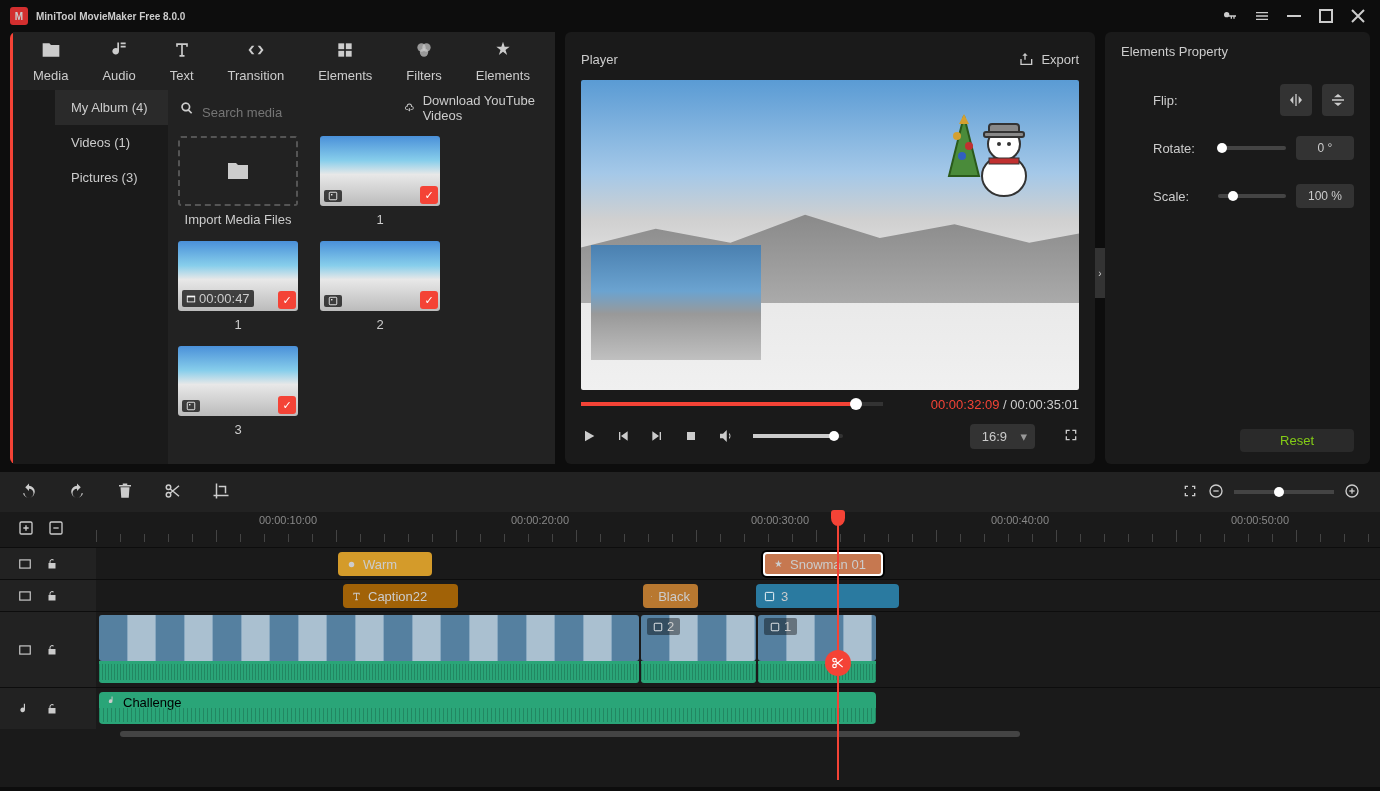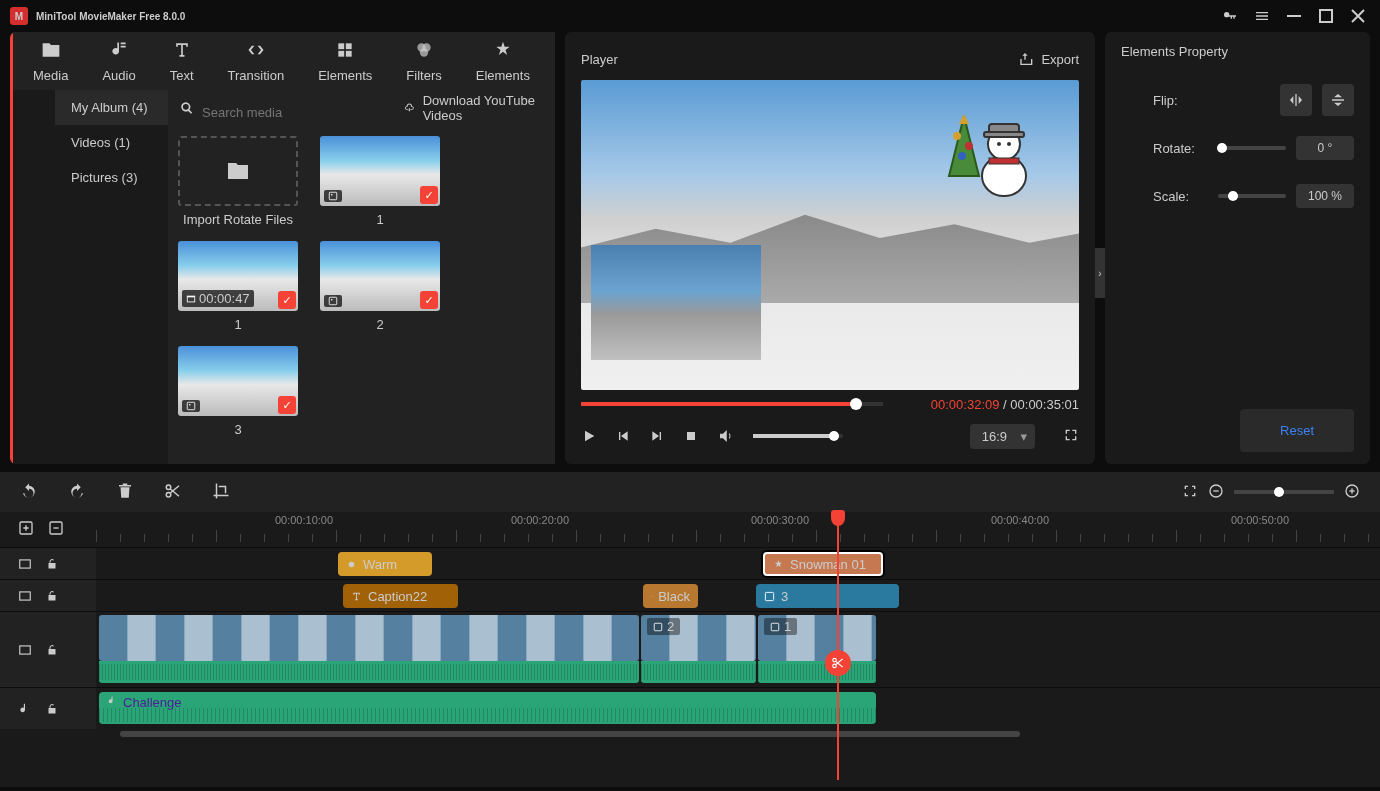--- a/index.html
+++ b/index.html
@@ -57,21 +57,21 @@
 .aspect::after { content:"▾"; position:absolute; right:8px; top:5px; color:#999; }
 .fs-btn { margin-left:10px; cursor:pointer; }
 .props-pane { flex:1; background:#1a1a1a; border-radius:6px; padding:12px 16px; display:flex; flex-direction:column; position:relative; }
 .props-pane .collapse { position:absolute; left:-10px; top:50%; width:10px; height:50px; background:#333; display:flex; align-items:center; justify-content:center; font-size:10px; cursor:pointer; }
 .prop-row { display:flex; align-items:center; height:40px; gap:10px; margin-top:8px; }
 .prop-label { width:55px;margin-left:32px; }
 .flip-btn { width:32px; height:32px; background:#333; border-radius:4px; display:flex; align-items:center; justify-content:center; cursor:pointer; }
 .mini-slider { flex:1; height:4px; background:#444; position:relative; border-radius:2px; }
 .mini-knob { position:absolute; top:50%; width:10px; height:10px; background:#fff; border-radius:50%; transform:translate(-50%,-50%); }
 .prop-val { width:58px; background:#333; border-radius:4px; padding:5px 0; text-align:center; font-size:12px; }
-.reset-btn { margin-top:auto; margin-left:auto; background:#2a2a2a; color:#3b82f6; padding:14px 40px; border-radius:4px; cursor:pointer; }
+.reset-btn { margin-top:auto; margin-left:auto; background:#2a2a2a; color:#84cc16; padding:4px 40px; border-radius:4px; cursor:pointer; }
 .timeline { margin-top:8px; height:315px; background:#1a1a1a; display:flex; flex-direction:column; }
 .tl-toolbar { height:40px; display:flex; align-items:center; padding:0 20px; gap:30px; background:#222; }
 .tl-tool { cursor:pointer; color:#aaa; }
 .tl-tool.dim { color:#555; }
 .zoom { margin-left:auto; display:flex; align-items:center; gap:10px; }
 .zoom-bar { width:100px; height:4px; background:#444; position:relative; }
 .zoom-knob { position:absolute; left:45%; top:50%; width:10px; height:10px; background:#fff; border-radius:50%; transform:translate(-50%,-50%); }
 .ruler { height:35px; position:relative; background:#1a1a1a; }
 .ruler-label { position:absolute; top:2px; font-size:11px; color:#888; transform:translateX(-50%); }
 .tick { position:absolute; top:22px; width:1px; height:8px; background:#444; }
@@ -215,21 +215,21 @@
             <span>Download YouTube Videos</span>
           </div>
         </div>
         <div class="media-grid">
           <div class="media-item">
             <div class="thumb import-box">
                 <svg width="24" height="24" viewBox="0 0 24 24" style="color:#888">
                   <path d="M10 4H2v16h20V6H12l-2-2z"></path>
                 </svg>
               </div>
-            <span>Import Rotate Files</span>
+            <span>Import Media Files</span>
           </div>
           <div class="media-item">
             <div class="thumb sky">
                 <div class="badge">
                   <svg width="10" height="10" viewBox="0 0 24 24">
                     <rect x="3" y="3" width="18" height="18" rx="2" fill="none" stroke="white" stroke-width="2"></rect>
                     <circle cx="9" cy="9" r="2" fill="white"></circle>
                   </svg>
                 </div>
                 <div class="check">✓</div>
@@ -427,21 +427,21 @@
     <div style="position:absolute;left:18px;top:8px;display:flex;gap:14px">
       <svg width="16" height="16" viewBox="0 0 24 24" style="color:#aaa">
           <rect x="3" y="3" width="18" height="18" rx="2" fill="none" stroke="currentColor" stroke-width="2"></rect>
           <path d="M8 12h8M12 8v8" stroke="currentColor" stroke-width="2"></path>
         </svg>
       <svg width="16" height="16" viewBox="0 0 24 24" style="color:#aaa">
           <rect x="3" y="3" width="18" height="18" rx="2" fill="none" stroke="currentColor" stroke-width="2"></rect>
           <path d="M8 12h8" stroke="currentColor" stroke-width="2"></path>
         </svg>
     </div>
-    <span class="ruler-label" style="left:304px">00:00:10:00</span>
+    <span class="ruler-label" style="left:288px">00:00:10:00</span>
     <span class="ruler-label" style="left:540px">00:00:20:00</span>
     <span class="ruler-label" style="left:780px">00:00:30:00</span>
     <span class="ruler-label" style="left:1020px">00:00:40:00</span>
     <span class="ruler-label" style="left:1260px">00:00:50:00</span>
   <div class="tick big" style="left: 96px;"></div>
       <div class="tick" style="left: 120px;"></div>
       <div class="tick" style="left: 144px;"></div>
       <div class="tick" style="left: 168px;"></div>
       <div class="tick" style="left: 192px;"></div>
       <div class="tick big" style="left: 216px;"></div>
@@ -592,21 +592,21 @@
           </svg>
           <svg width="12" height="12" viewBox="0 0 24 24">
             <path d="M7 10V7a5 5 0 019-3l-2 1a3 3 0 00-5 2v3h10v11H5V10z"></path>
           </svg>
         </div>
       <div class="track-content">
         <div class="audio-clip" style="left:3px;width:777px">
             <svg width="11" height="11" viewBox="0 0 24 24" style="color:white">
               <path d="M12 3v10a4 4 0 11-2-3V3z"></path>
             </svg>
-            <span style="color:#4c1d95">Challenge</span>
+            <span style="color:#000000">Challenge</span>
           </div>
       </div>
     </div>
     <div class="hscroll">
         <div class="hscroll-thumb"></div>
       </div>
   </div>
 </div>
 
 <div class="playhead" style="left:837px">

